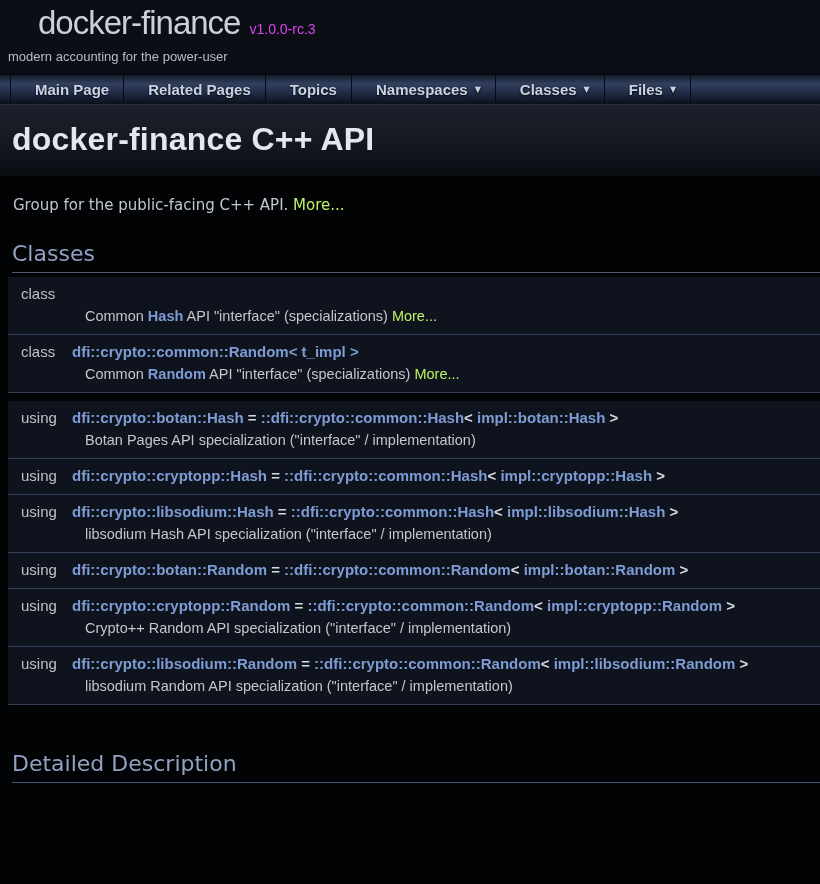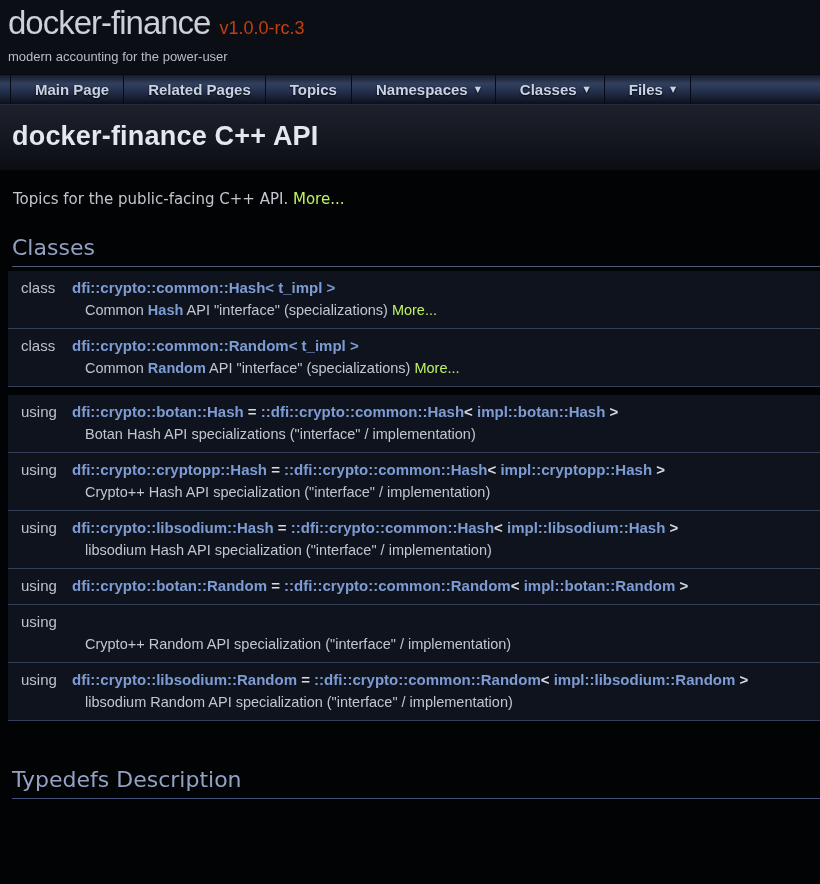--- a/index.html
+++ b/index.html
@@ -10,29 +10,29 @@
     color: #c2c6ce;
     font-family: "DejaVu Sans", sans-serif;
     font-size: 15px;
   }
 
   
   #titlearea {
     background: #0b0e14;
     padding: 4px 8px 10px 8px;
   }
-  .project-line { display: flex; align-items: baseline; }
+  .project-line { display: flex; align-items: baseline; margin-left: 30px; }
   #projectname {
     font-family: "Liberation Sans", sans-serif;
     font-size: 33px; letter-spacing: -1px;
     color: #ccd0d8;
   }
   #projectnumber {
     font-family: "Liberation Sans", sans-serif;
-    font-size: 18px; color: #c2410c; margin-left: 9px;
+    font-size: 14px; color: #d946ef; margin-left: 9px;
   }
   #projectbrief {
     font-family: "Liberation Sans", sans-serif;
     font-size: 13px; color: #b9bdc5; margin-top: 7px;
   }
 
   
   .tablist {
     list-style: none; margin: 0; padding: 0 0 0 10px;
     display: flex; height: 30px;
@@ -59,21 +59,21 @@
   }
 
   
   .header-band {
     background: linear-gradient(180deg, #1d212c 0%, #14171f 55%, #0b0d13 100%);
     border-top: 1px solid #262c3b;
     padding: 16px 12px 18px 12px;
   }
   .header-band .title {
     font-family: "Liberation Sans", sans-serif;
-    font-weight: bold; font-size: 27px;
+    font-weight: bold; font-size: 32px;
     color: #e4e7ec; letter-spacing: 0.2px;
   }
 
   
   .contents { padding-bottom: 20px; }
   .summary { margin: 19px 13px 26px 13px; line-height: 20px; }
   a { text-decoration: none; cursor: pointer; }
   a.more { color: #bef264; }
   a.el { color: #7d9cd4; font-weight: bold; }
 
@@ -144,30 +144,29 @@
     <span class="tab-arrow">▼</span>
   </li>
 </ul>
 
 <div class="header-band">
   <div class="title">docker-finance C++ API</div>
 </div>
 
 <div class="contents">
 
-  <p class="summary"><span>Topics for the public-facing C++ API.</span>
+  <p class="summary"><span>Group for the public-facing C++ API.</span>
     <a class="more">More...</a></p>
 
   <h2 class="groupheader">Classes</h2>
   <div class="memberdecls">
 
     <div class="mdrow">
       <div class="decl-line">
         <span class="kind">class</span>
-        <span class="decl"><a class="el">dfi::crypto::common::Hash&lt; t_impl &gt;</a></span>
       </div>
       <div class="desc-line"><span>Common </span><a class="el">Hash</a><span> API "interface" (specializations) </span><a class="more">More...</a></div>
     </div>
 
     <div class="mdrow">
       <div class="decl-line">
         <span class="kind">class</span>
         <span class="decl"><a class="el">dfi::crypto::common::Random&lt; t_impl &gt;</a></span>
       </div>
       <div class="desc-line"><span>Common </span><a class="el">Random</a><span> API "interface" (specializations) </span><a class="more">More...</a></div>
@@ -175,58 +174,58 @@
 
   </div>
 
   <div class="memberdecls">
 
     <div class="mdrow">
       <div class="decl-line">
         <span class="kind">using</span>
         <span class="decl"><a class="el">dfi::crypto::botan::Hash</a><span class="plain"> = </span><a class="el">::dfi::crypto::common::Hash</a><span class="plain">&lt; </span><a class="el">impl::botan::Hash</a><span class="plain"> &gt;</span></span>
       </div>
-      <div class="desc-line">Botan Hash API specializations ("interface" / implementation)</div>
+      <div class="desc-line">Botan Pages API specialization ("interface" / implementation)</div>
     </div>
 
     <div class="mdrow">
       <div class="decl-line">
         <span class="kind">using</span>
         <span class="decl"><a class="el">dfi::crypto::cryptopp::Hash</a><span class="plain"> = </span><a class="el">::dfi::crypto::common::Hash</a><span class="plain">&lt; </span><a class="el">impl::cryptopp::Hash</a><span class="plain"> &gt;</span></span>
       </div>
-      <div class="desc-line">Crypto++ Hash API specialization ("interface" / implementation)</div>
     </div>
 
     <div class="mdrow">
       <div class="decl-line">
         <span class="kind">using</span>
         <span class="decl"><a class="el">dfi::crypto::libsodium::Hash</a><span class="plain"> = </span><a class="el">::dfi::crypto::common::Hash</a><span class="plain">&lt; </span><a class="el">impl::libsodium::Hash</a><span class="plain"> &gt;</span></span>
       </div>
       <div class="desc-line">libsodium Hash API specialization ("interface" / implementation)</div>
     </div>
 
     <div class="mdrow">
       <div class="decl-line">
         <span class="kind">using</span>
         <span class="decl"><a class="el">dfi::crypto::botan::Random</a><span class="plain"> = </span><a class="el">::dfi::crypto::common::Random</a><span class="plain">&lt; </span><a class="el">impl::botan::Random</a><span class="plain"> &gt;</span></span>
       </div>
     </div>
 
     <div class="mdrow">
       <div class="decl-line">
         <span class="kind">using</span>
+        <span class="decl"><a class="el">dfi::crypto::cryptopp::Random</a><span class="plain"> = </span><a class="el">::dfi::crypto::common::Random</a><span class="plain">&lt; </span><a class="el">impl::cryptopp::Random</a><span class="plain"> &gt;</span></span>
       </div>
       <div class="desc-line">Crypto++ Random API specialization ("interface" / implementation)</div>
     </div>
 
     <div class="mdrow">
       <div class="decl-line">
         <span class="kind">using</span>
         <span class="decl"><a class="el">dfi::crypto::libsodium::Random</a><span class="plain"> = </span><a class="el">::dfi::crypto::common::Random</a><span class="plain">&lt; </span><a class="el">impl::libsodium::Random</a><span class="plain"> &gt;</span></span>
       </div>
       <div class="desc-line">libsodium Random API specialization ("interface" / implementation)</div>
     </div>
 
   </div>
 
-  <h2 class="groupheader detailed">Typedefs Description</h2>
+  <h2 class="groupheader detailed">Detailed Description</h2>
 
 </div>
 
 </body></html>

